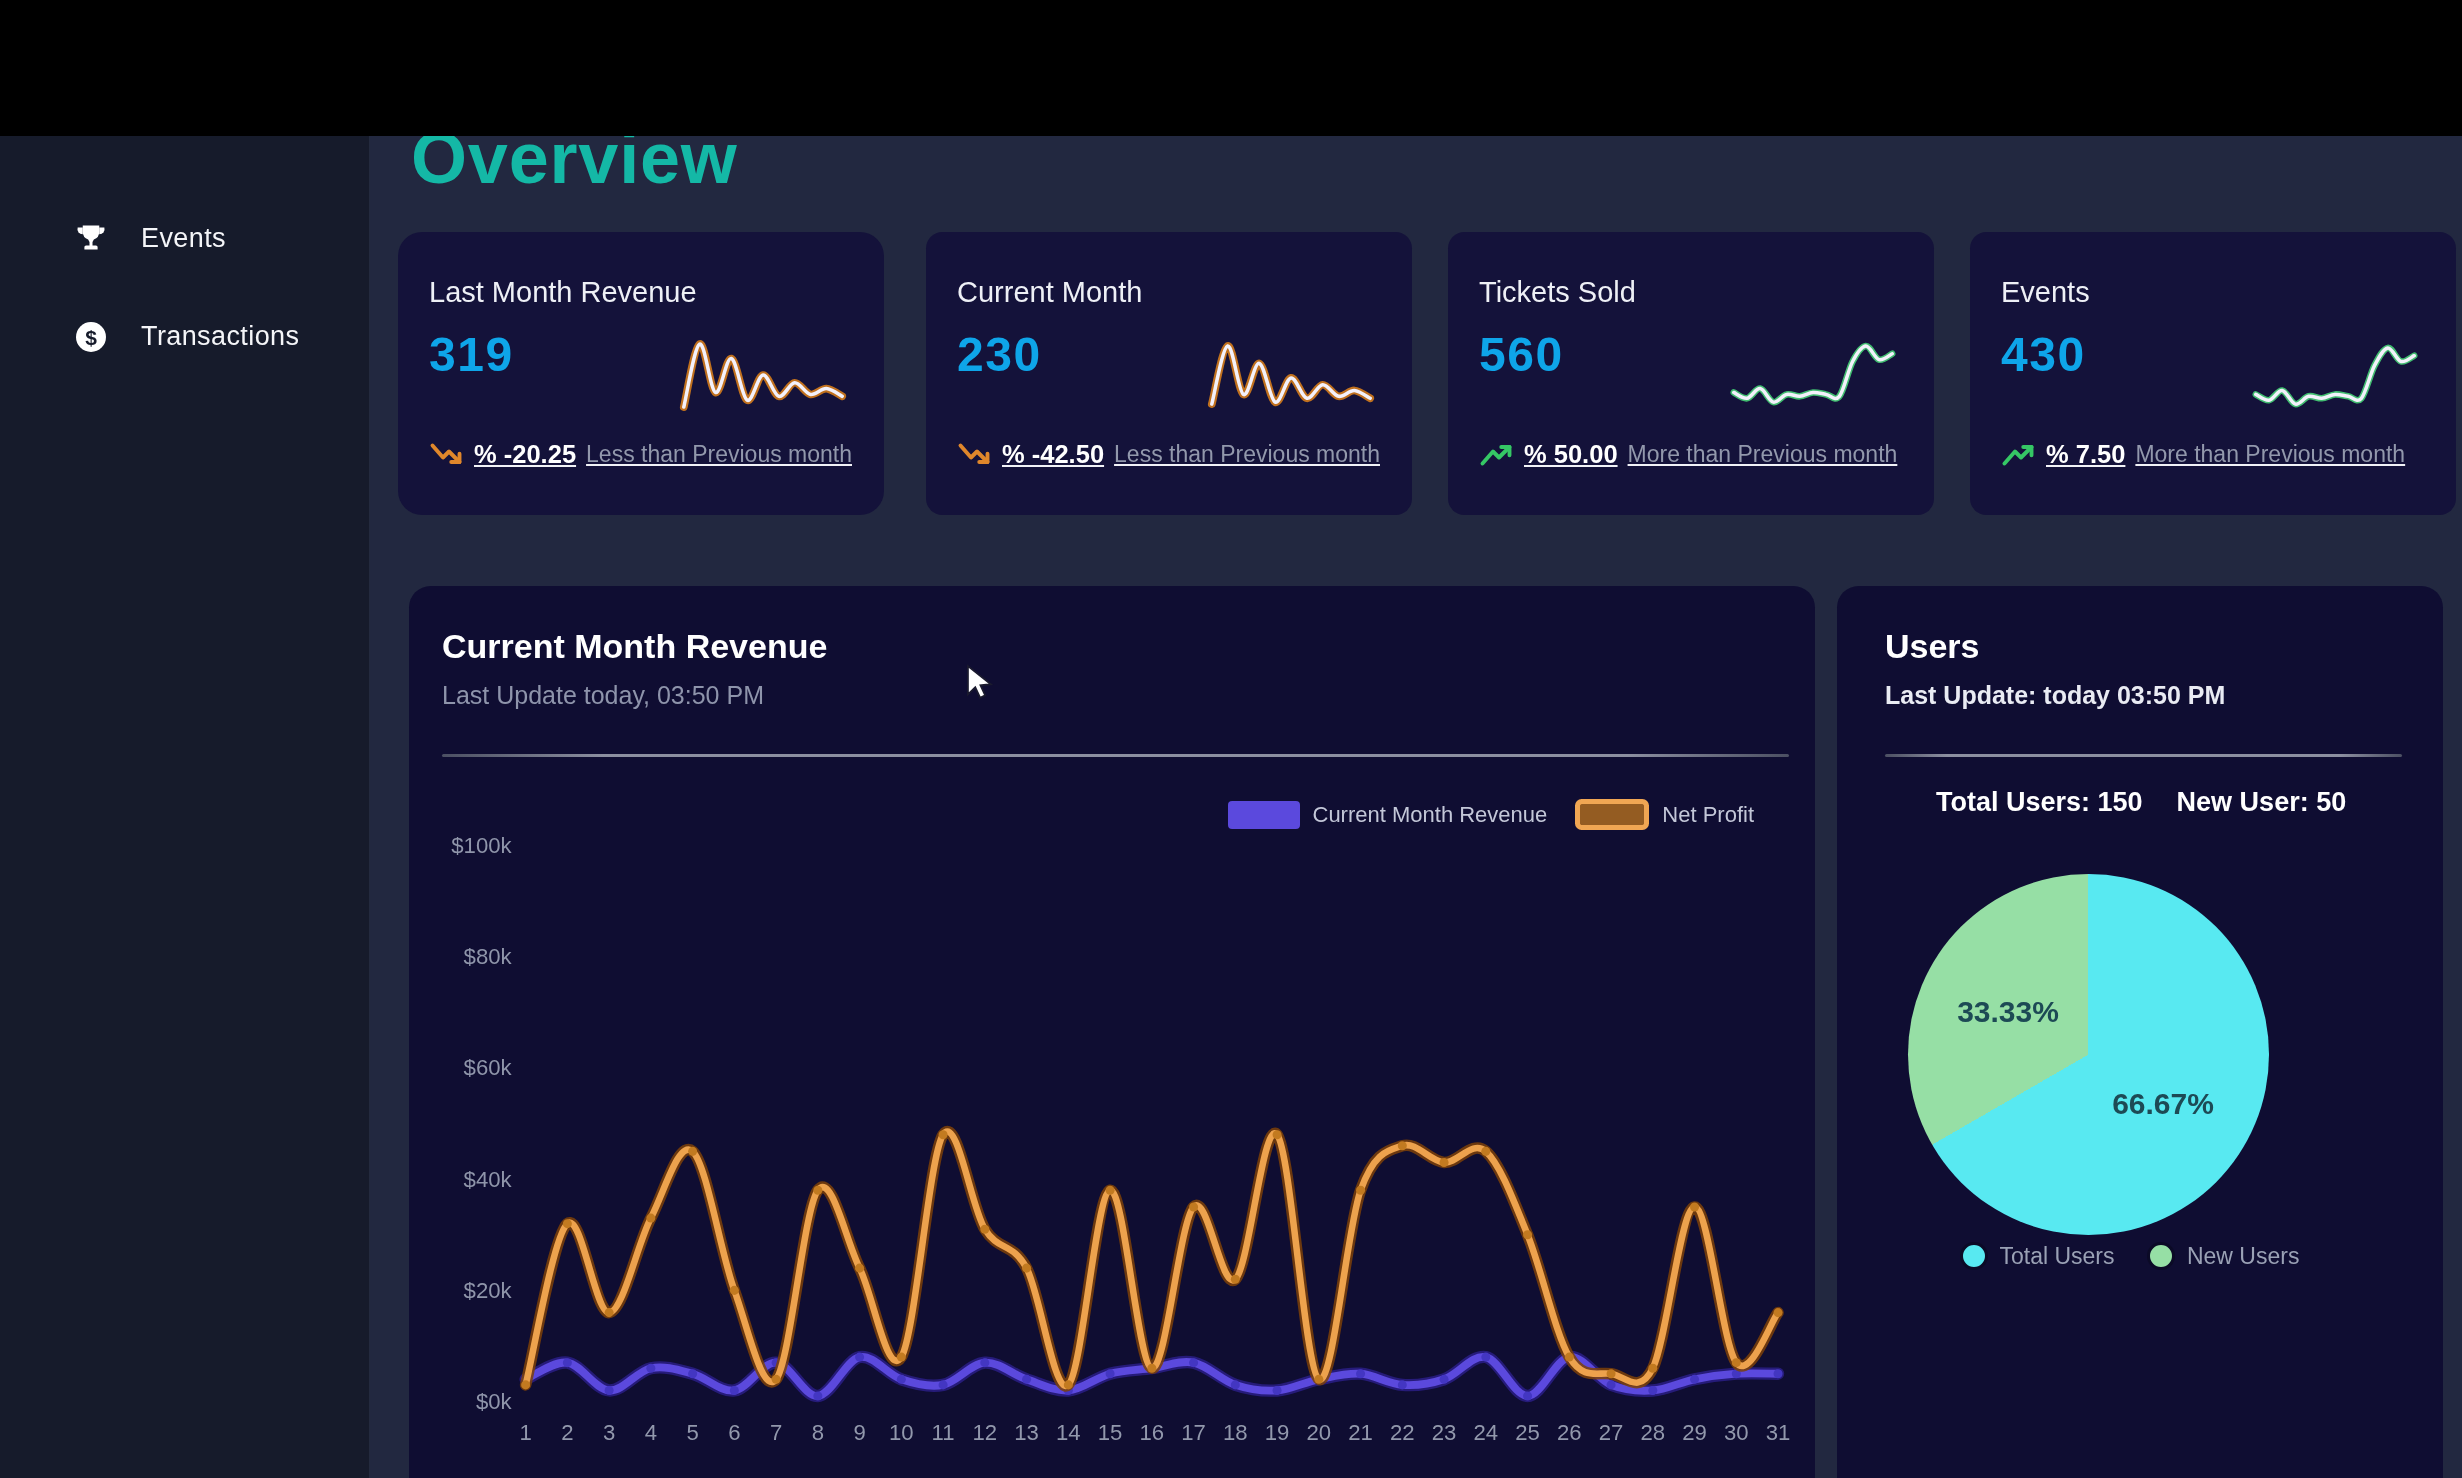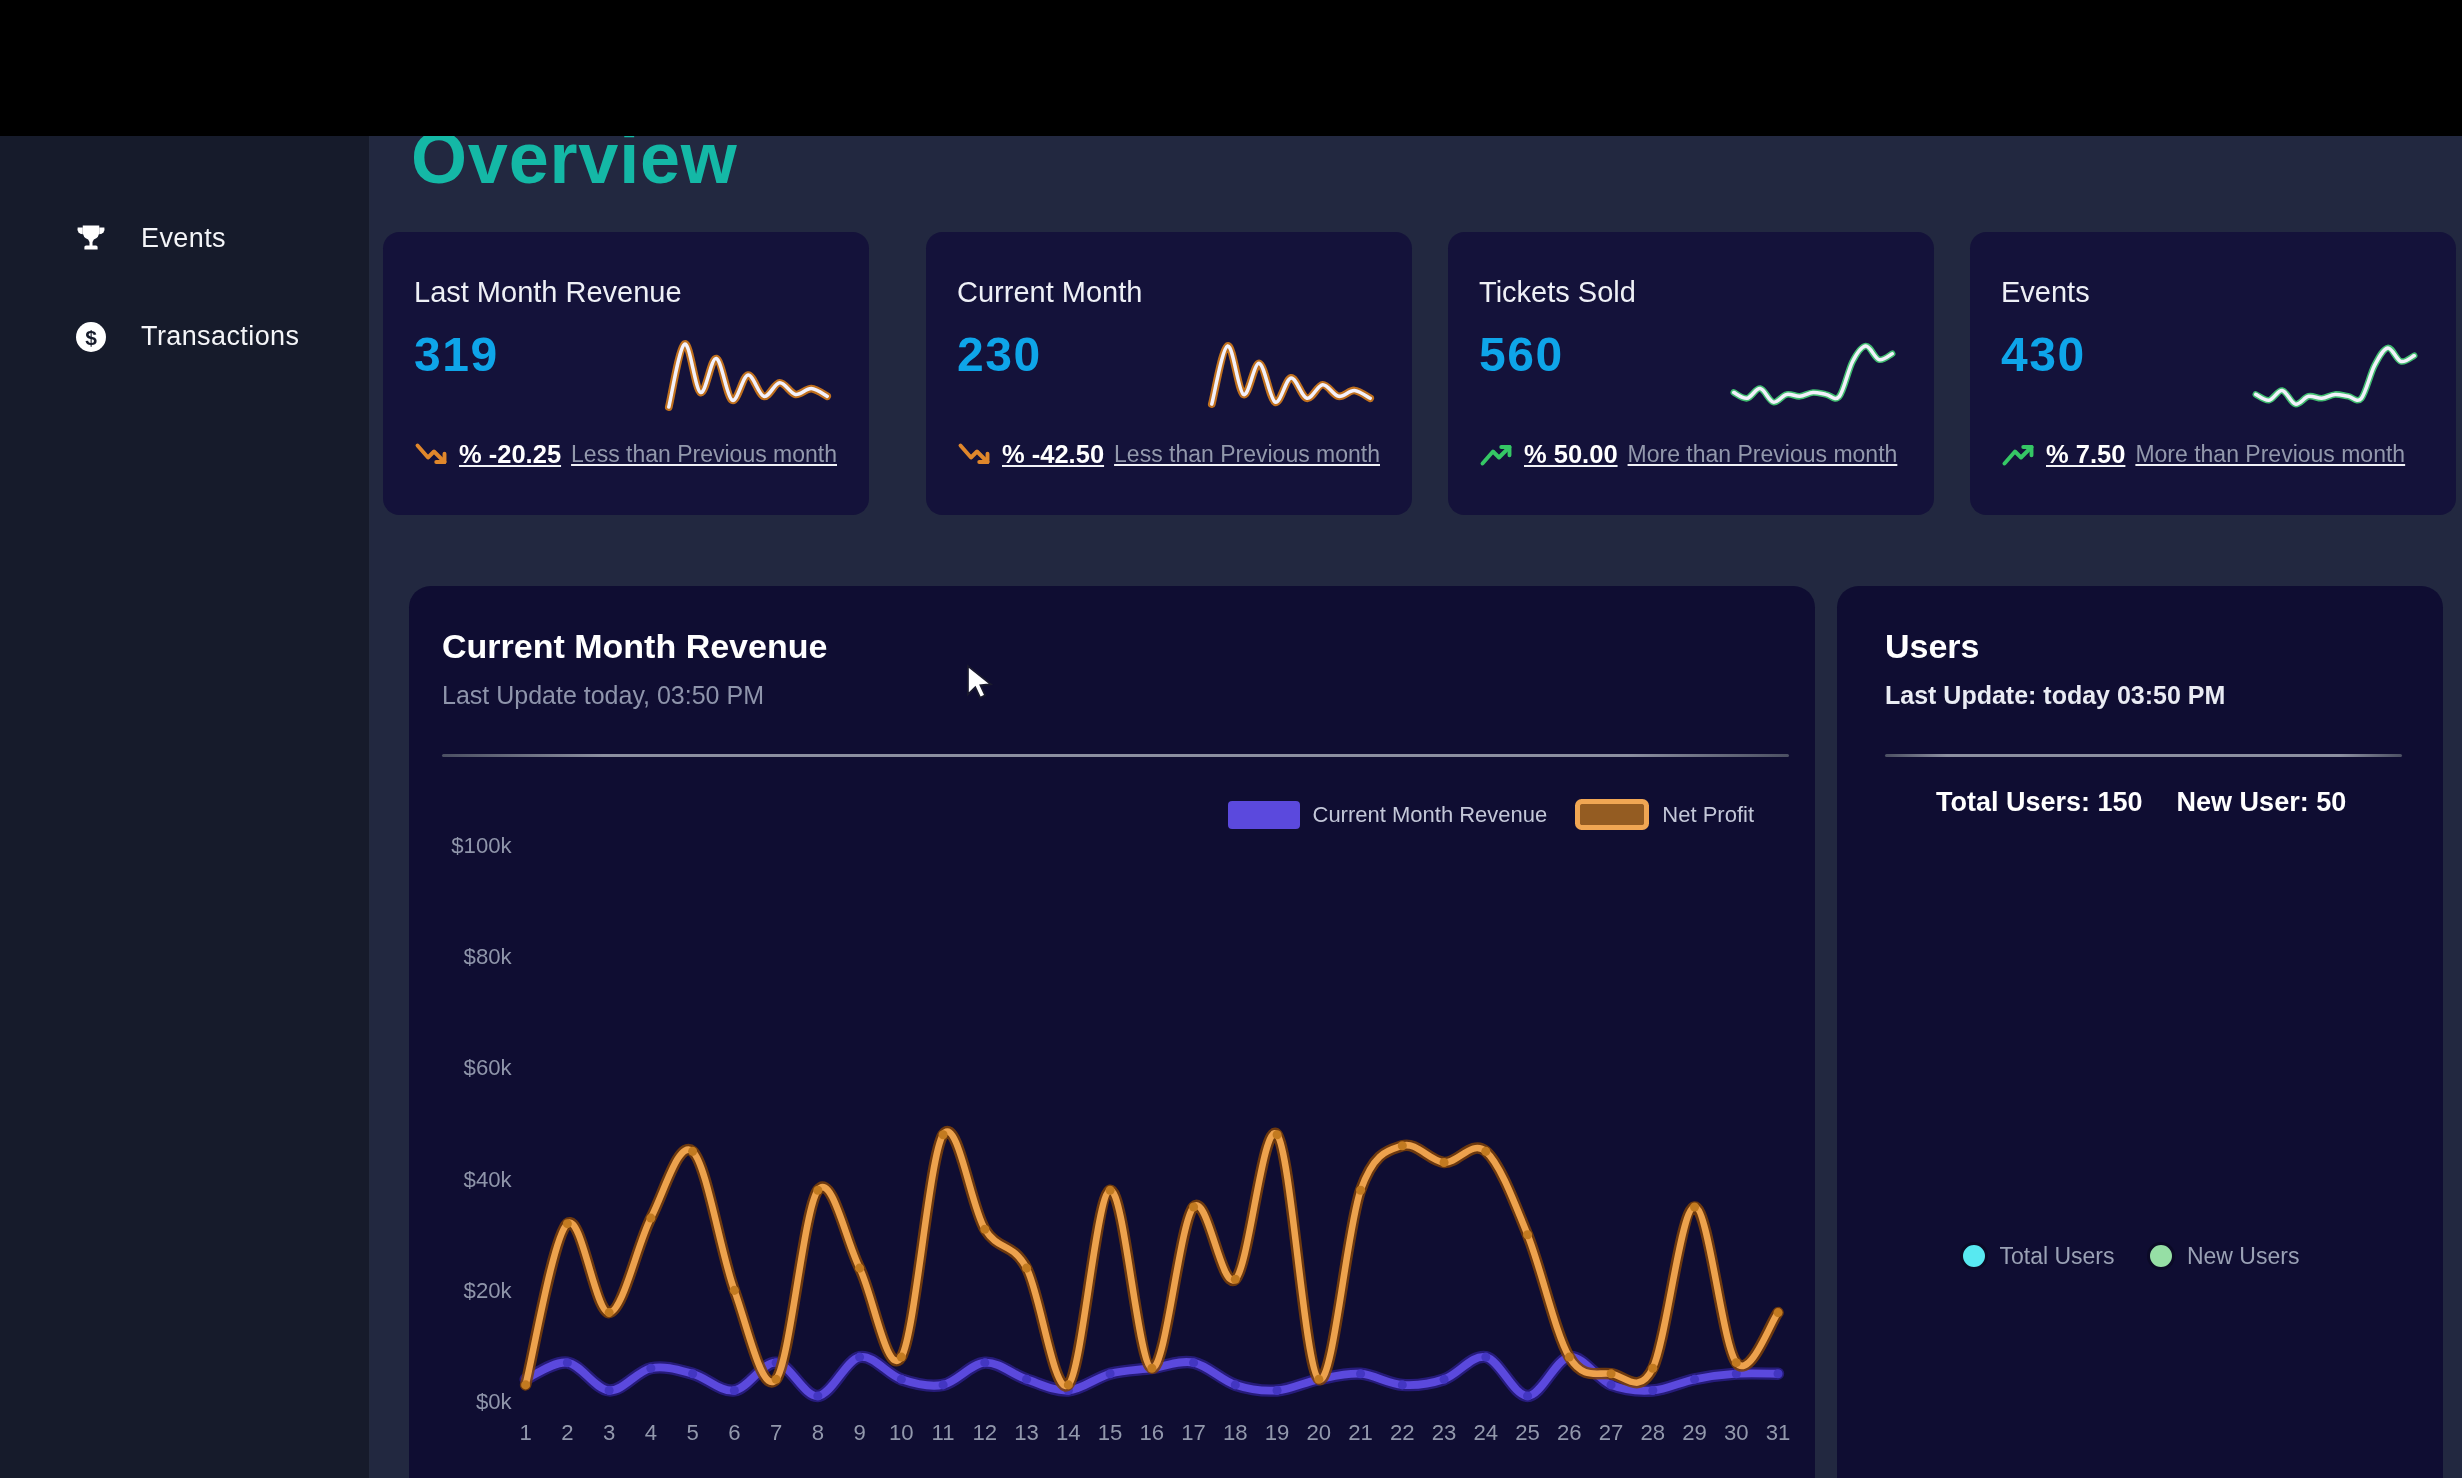--- a/index.html
+++ b/index.html
@@ -11,21 +11,21 @@
   .topbar{position:absolute;left:0;top:0;width:2462px;height:136px;background:#000;z-index:50;}
   
   .sidebar{position:absolute;left:0;top:0;width:369px;height:1478px;background:#161b2b;z-index:5;border-right:1.6px solid #232a3e;}
   .side-item{position:absolute;left:0;width:369px;height:53px;display:flex;align-items:center;gap:31px;padding-left:72px;box-sizing:border-box;cursor:pointer;}
   .side-item .side-icon{width:38px;height:38px;display:flex;align-items:center;justify-content:center;}
   .side-item .side-label{font-size:27px;color:#f4f5f8;letter-spacing:0.4px;}
   
   .page-title{position:absolute;left:411px;top:69px;font-size:72px;font-weight:700;color:#14b8a6;z-index:1;letter-spacing:0.8px;}
   
   .stat-card{position:absolute;top:232px;width:486px;height:283px;background:#14123a;border-radius:16.4px;z-index:2;}
-  .stat-card.c0{left:383px;} .stat-card.c1{left:926px;} .stat-card.c2{left:1448px;} .stat-card.c3{left:1970px;}
+  .stat-card.c0{left:398px;border-radius:24px;} .stat-card.c1{left:926px;} .stat-card.c2{left:1448px;} .stat-card.c3{left:1970px;}
   .stat-title{position:absolute;left:31px;top:44px;font-size:29px;color:#eef0f6;}
   .stat-value{position:absolute;left:31px;top:95px;font-size:48px;font-weight:700;color:#0ea5e9;letter-spacing:1.6px;}
   .spark{position:absolute;right:28px;top:85px;width:186px;height:110px;}
   .spark path{fill:none;stroke-linecap:round;stroke-linejoin:round;}
   .spark .glow-down{stroke:#c9761c;stroke-width:7;opacity:.95;}
   .spark .glow-up{stroke:#46cf77;stroke-width:6;opacity:.9;}
   .spark .core{stroke:#f3f1fb;stroke-width:3.2;}
   .stat-foot{position:absolute;left:30px;bottom:44px;display:flex;align-items:center;gap:10px;text-decoration:underline;}
   .trend{width:36px;height:33px;}
   .trend path{fill:none;stroke-width:2.6;stroke-linecap:round;stroke-linejoin:round;}
@@ -275,20 +275,24 @@
 </section>
 
 <section class="panel users-card">
   <div class="card-title">Users</div>
   <div class="card-sub">Last Update: today 03:50 PM</div>
   <div class="divider"></div>
   <div class="users-stats">
     <span>Total Users: 150</span>
     <span>New User: 50</span>
   </div>
+  <div class="pie" id="pie" style="background: conic-gradient(rgb(88, 233, 241) 0%, rgb(88, 233, 241) 66.67%, rgb(150, 223, 165) 66.67%, rgb(150, 223, 165) 100%);">
+    <span class="pie-label l33">33.33%</span>
+    <span class="pie-label l66">66.67%</span>
+  </div>
   <div class="pie-legend">
     <span class="pie-dot" style="background-color: rgb(88, 233, 241);"></span>
     <span class="pl-label">Total Users</span>
     <span class="pie-dot" style="background-color: rgb(150, 223, 165);"></span>
     <span class="pl-label">New Users</span>
   </div>
 </section>
 
 <div class="topbar"></div>
 

